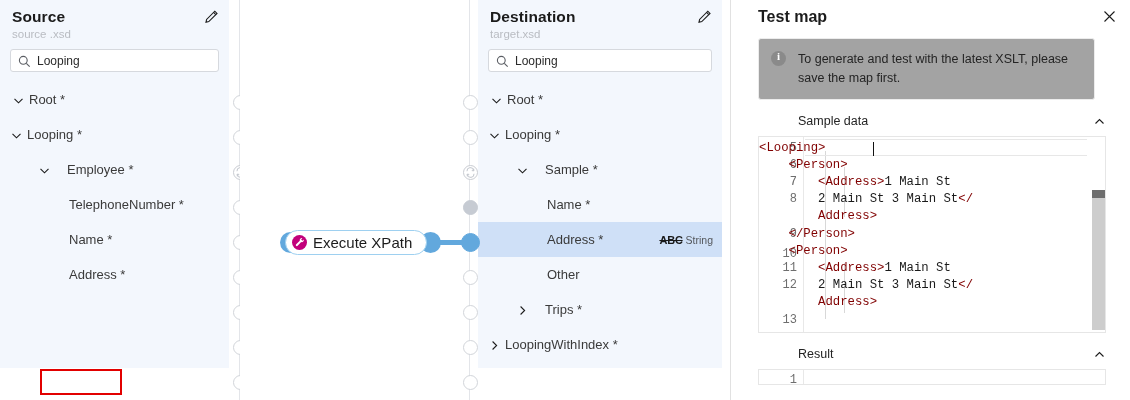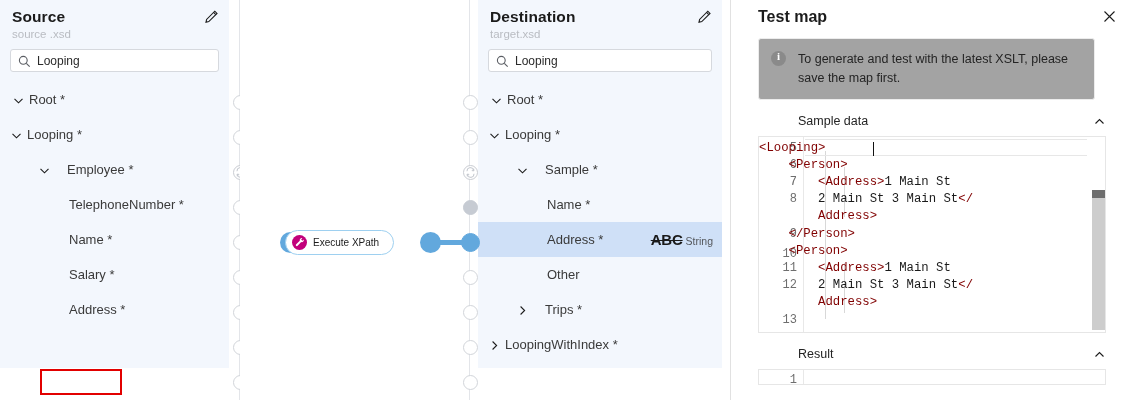--- a/index.html
+++ b/index.html
@@ -58,21 +58,21 @@
   .trow.sel { background: #cfe0f7; }
   .chev {
     width: 13px; height: 13px; flex: none; margin-right: 4px;
     display: inline-block; position: relative; top: 1px;
   }
   .chev.none { visibility: hidden; }
   .tlabel { }
   .ttype {
     position: absolute; right: 9px; font-size: 10.5px; color: #54575c;
   }
-  .ttype b { font-size: 15px; color: #1a1a1a; letter-spacing: -.2px; text-decoration: line-through; }
+  .ttype b { font-size: 11px; color: #1a1a1a; letter-spacing: -.2px; text-decoration: line-through; }
 
   
   .i0 { padding-left: 12px; }
   .i1 { padding-left: 10px; align-items: center; }
   .i2 { padding-left: 38px; gap: 12px; }
   .i3 { padding-left: 52px; }
 
   
   .annot {
     position: absolute;
@@ -115,21 +115,21 @@
     display: flex; align-items: center;
     padding: 0 14px 0 6px;
     cursor: pointer;
     z-index: 3;
   }
   .node-icon {
     width: 15px; height: 15px; border-radius: 50%;
     background: #c2007b; flex: none; margin-right: 6px;
     position: relative;
   }
-  .node-label { font-size: 10px; color: #1c1c1c; }
+  .node-label { font-size: 15px; color: #1c1c1c; }
 
   .port {
     position: absolute; width: 21px; height: 21px; border-radius: 50%;
     background: #62a8dd; z-index: 2;
   }
   .wire {
     position: absolute; height: 5px; background: #62a8dd; z-index: 1;
   }
 
   
@@ -270,24 +270,20 @@
             </svg></span>
           <span class="tlabel">Employee *</span>
         </div>
         <div class="trow i3">
           <span class="chev none"></span>
           <span class="tlabel">TelephoneNumber *</span>
         </div>
         <div class="trow i3">
           <span class="chev none"></span>
           <span class="tlabel">Name *</span>
-        </div>
-        <div class="trow i3">
-          <span class="chev none"></span>
-          <span class="tlabel">Salary *</span>
         </div>
         <div class="trow i3">
           <span class="chev none"></span>
           <span class="tlabel">Address *</span>
         </div>
       </div>
   </div>
 
   <div class="rail rail-src"></div>
   <div id="src-dots">

